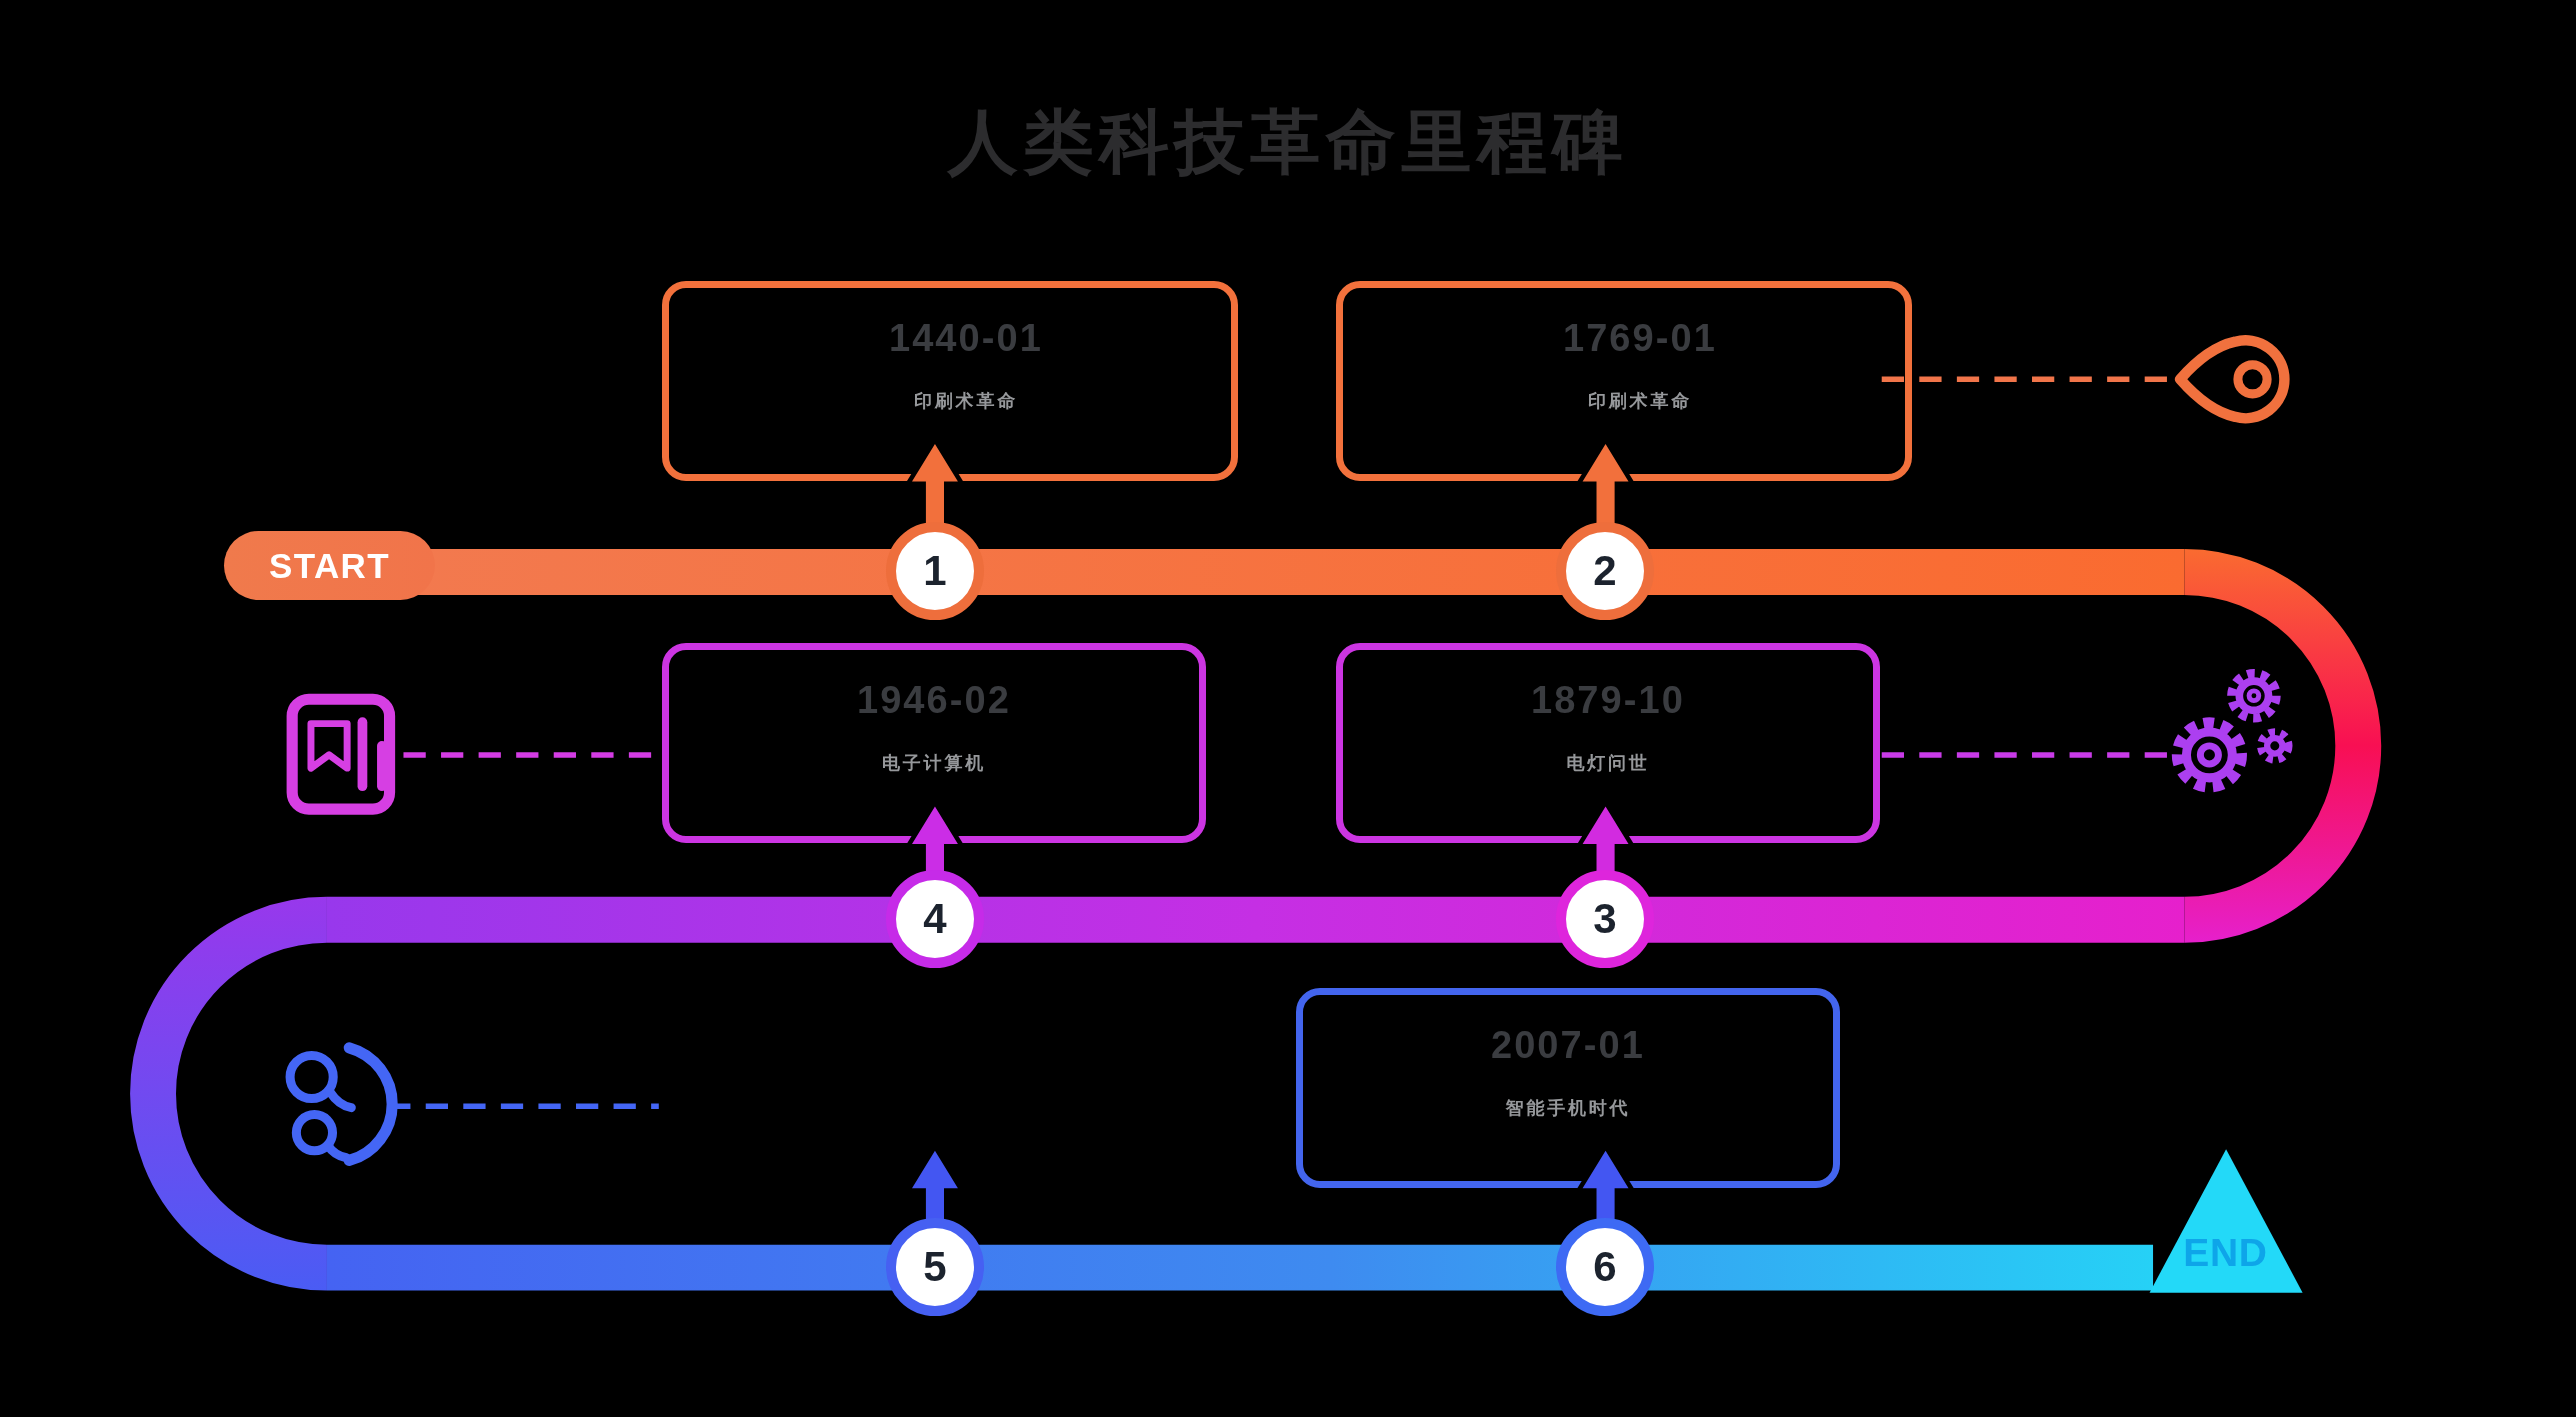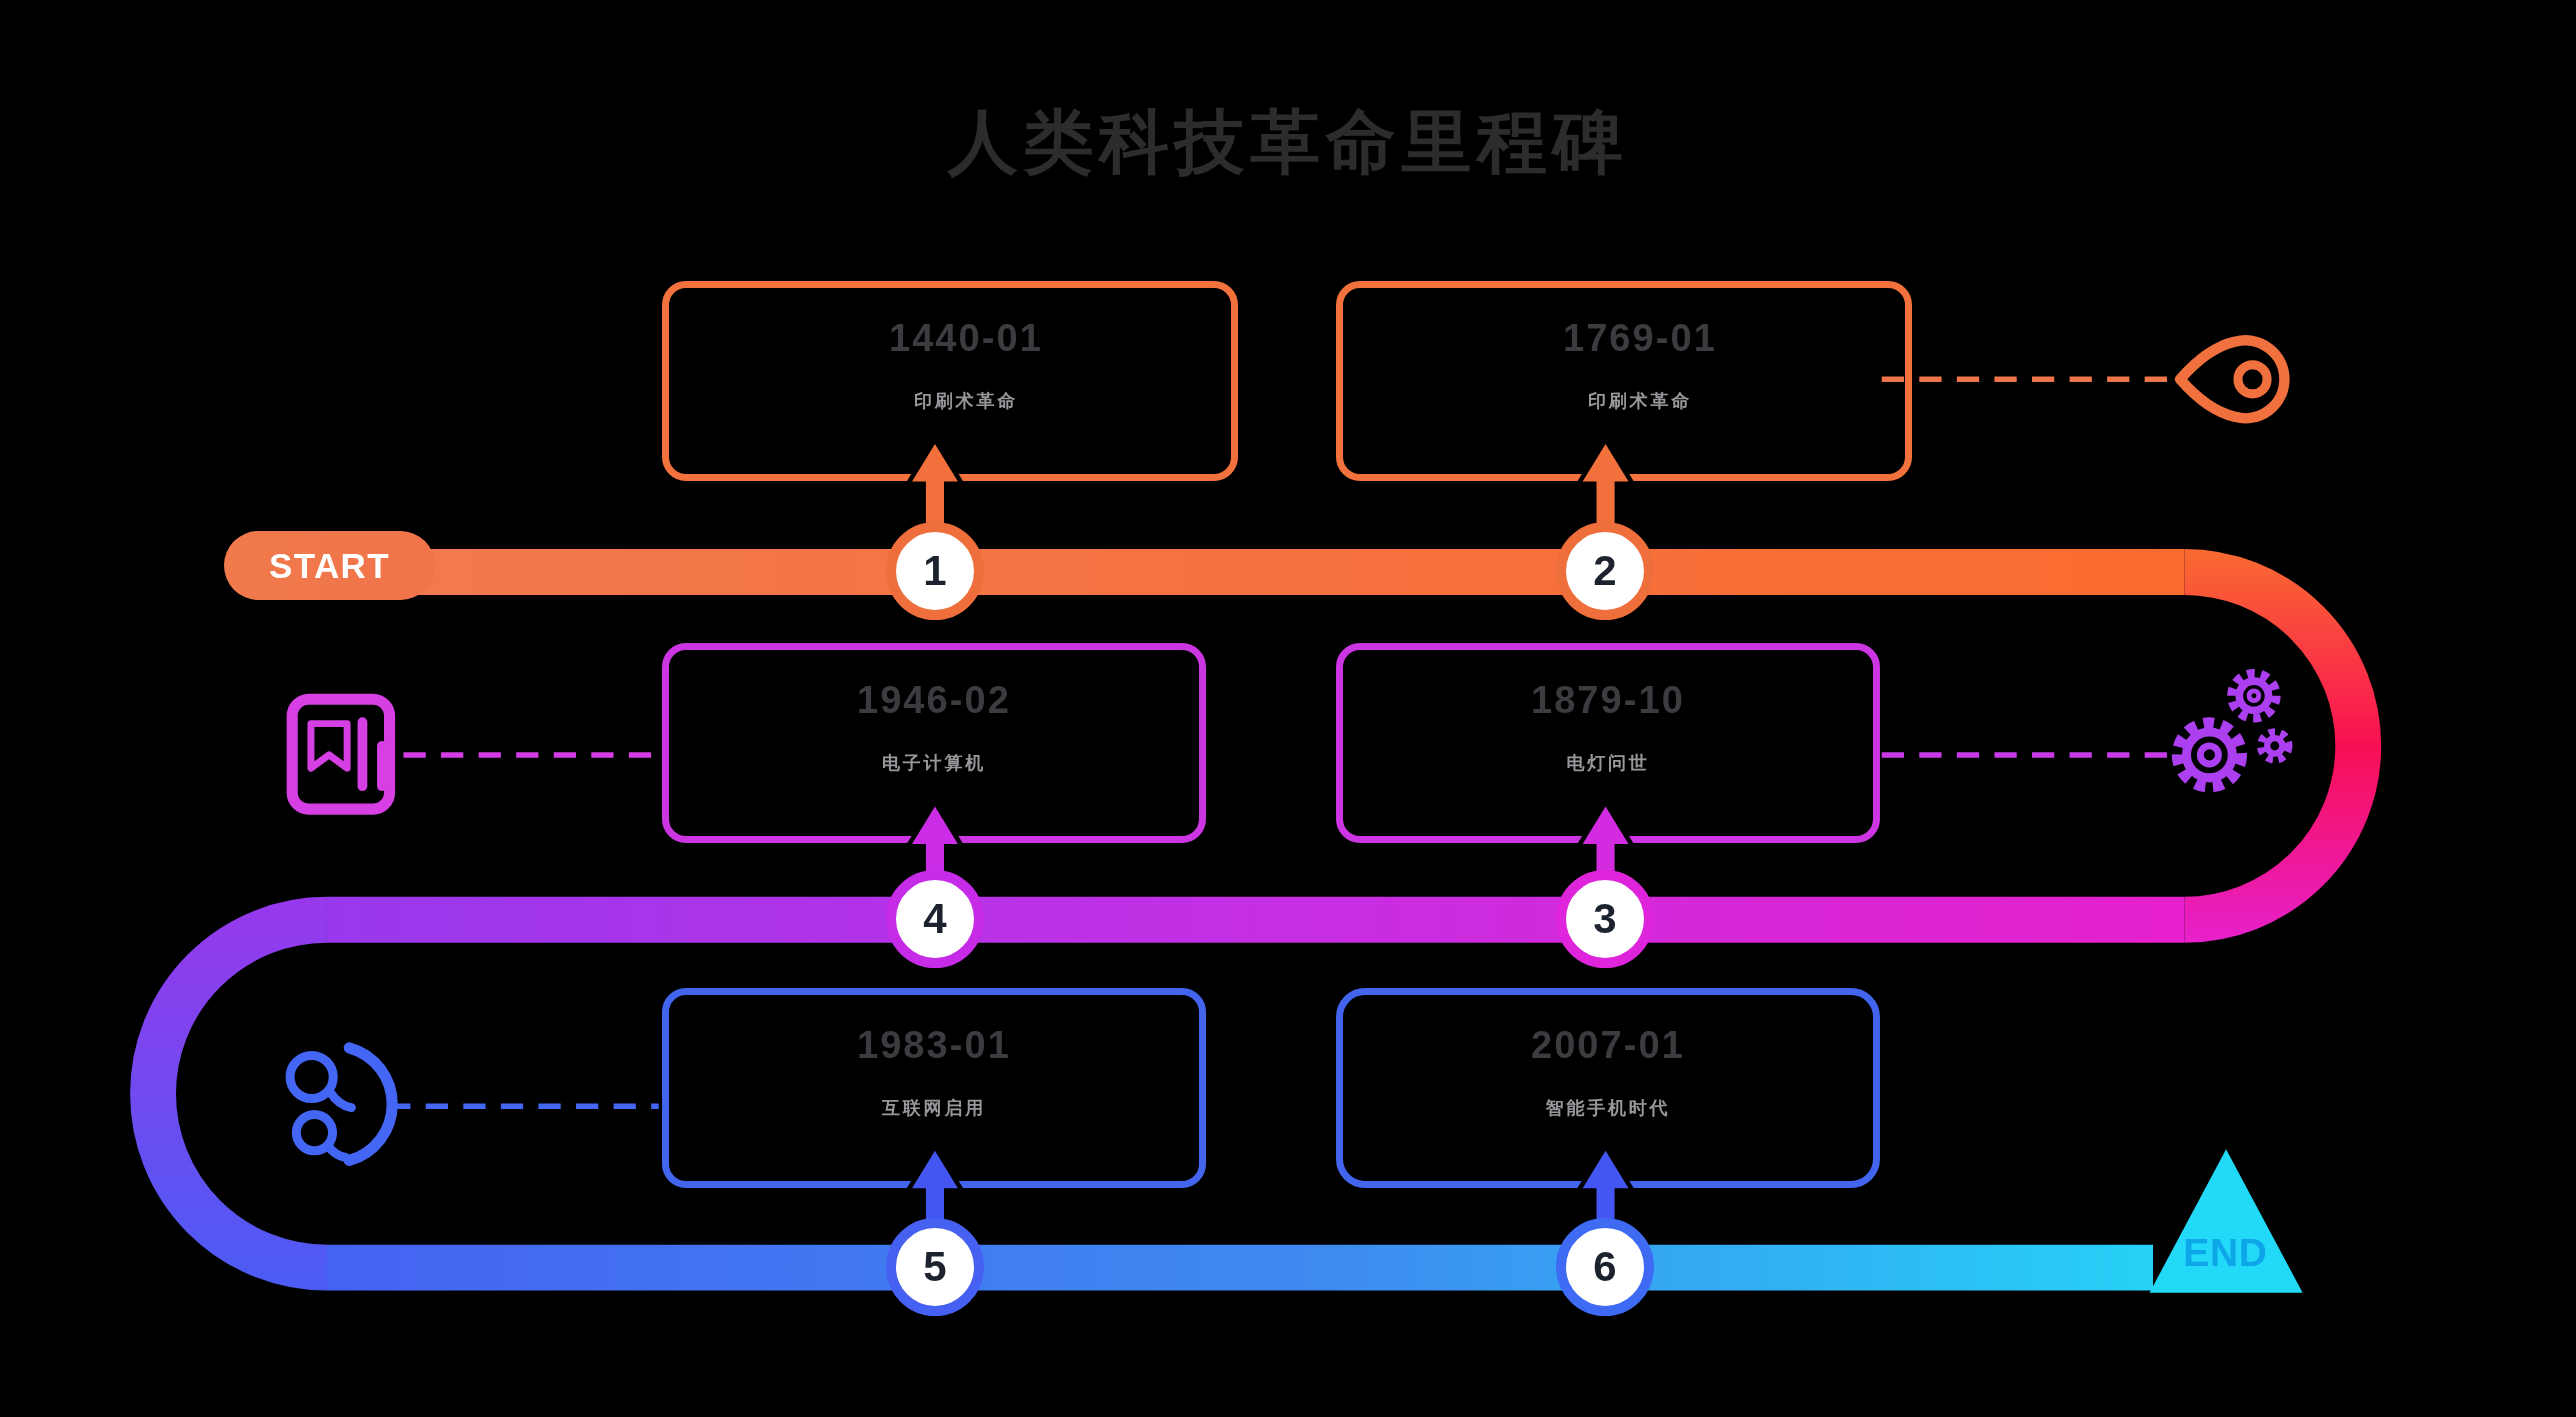--- a/index.html
+++ b/index.html
@@ -42,25 +42,21 @@
     <div class="label">印刷术革命</div>
   </div>
   <div class="card row2" style="left:662px;top:643px;">
     <div class="date">1946-02</div>
     <div class="label">电子计算机</div>
   </div>
   <div class="card row2" style="left:1336px;top:643px;">
     <div class="date">1879-10</div>
     <div class="label">电灯问世</div>
   </div>
-  <div class="card row3" style="left:662px;top:988px;">
-    <div class="date">1983-01</div>
-    <div class="label">互联网启用</div>
-  </div>
-  <div class="card row3" style="left:1336px;top:988px;border-radius:29px;">
+  <div class="card row3" style="left:1296px;top:988px;">
     <div class="date">2007-01</div>
     <div class="label">智能手机时代</div>
   </div>
 
   <svg class="overlay" width="2576" height="1418" viewBox="0 0 3703 2038">
     <defs>
       <linearGradient id="g1" gradientUnits="userSpaceOnUse" x1="460" y1="0" x2="3140" y2="0">
         <stop offset="0" stop-color="#F27A50"></stop>
           <stop offset="1" stop-color="#FA6B30"></stop>
       </linearGradient>

